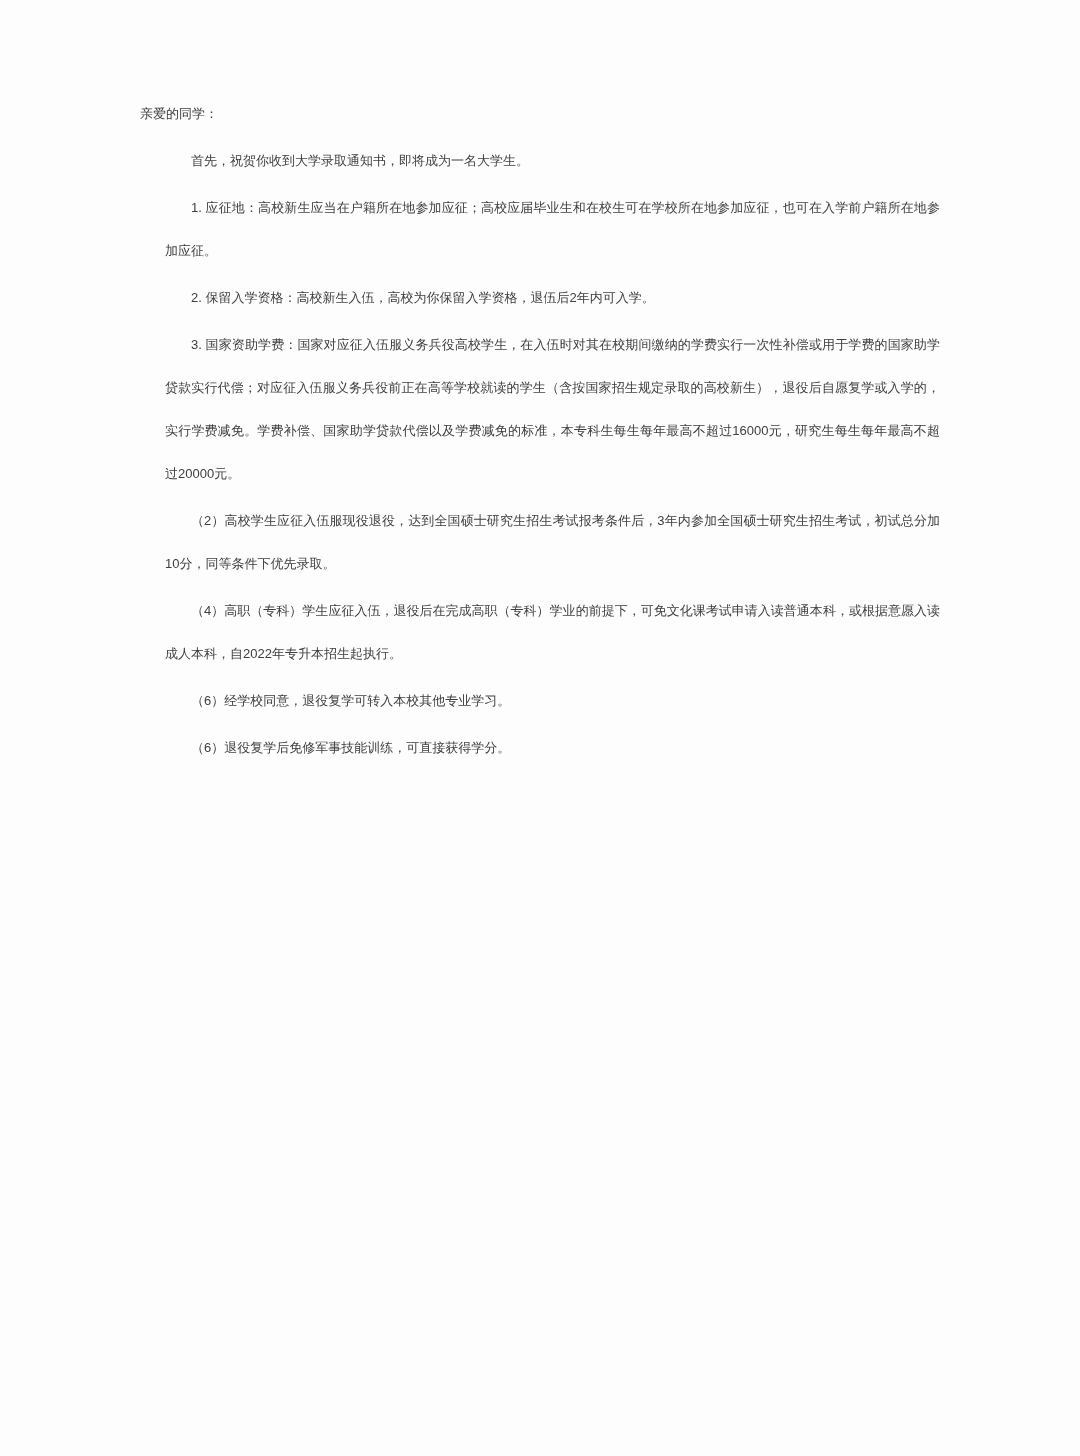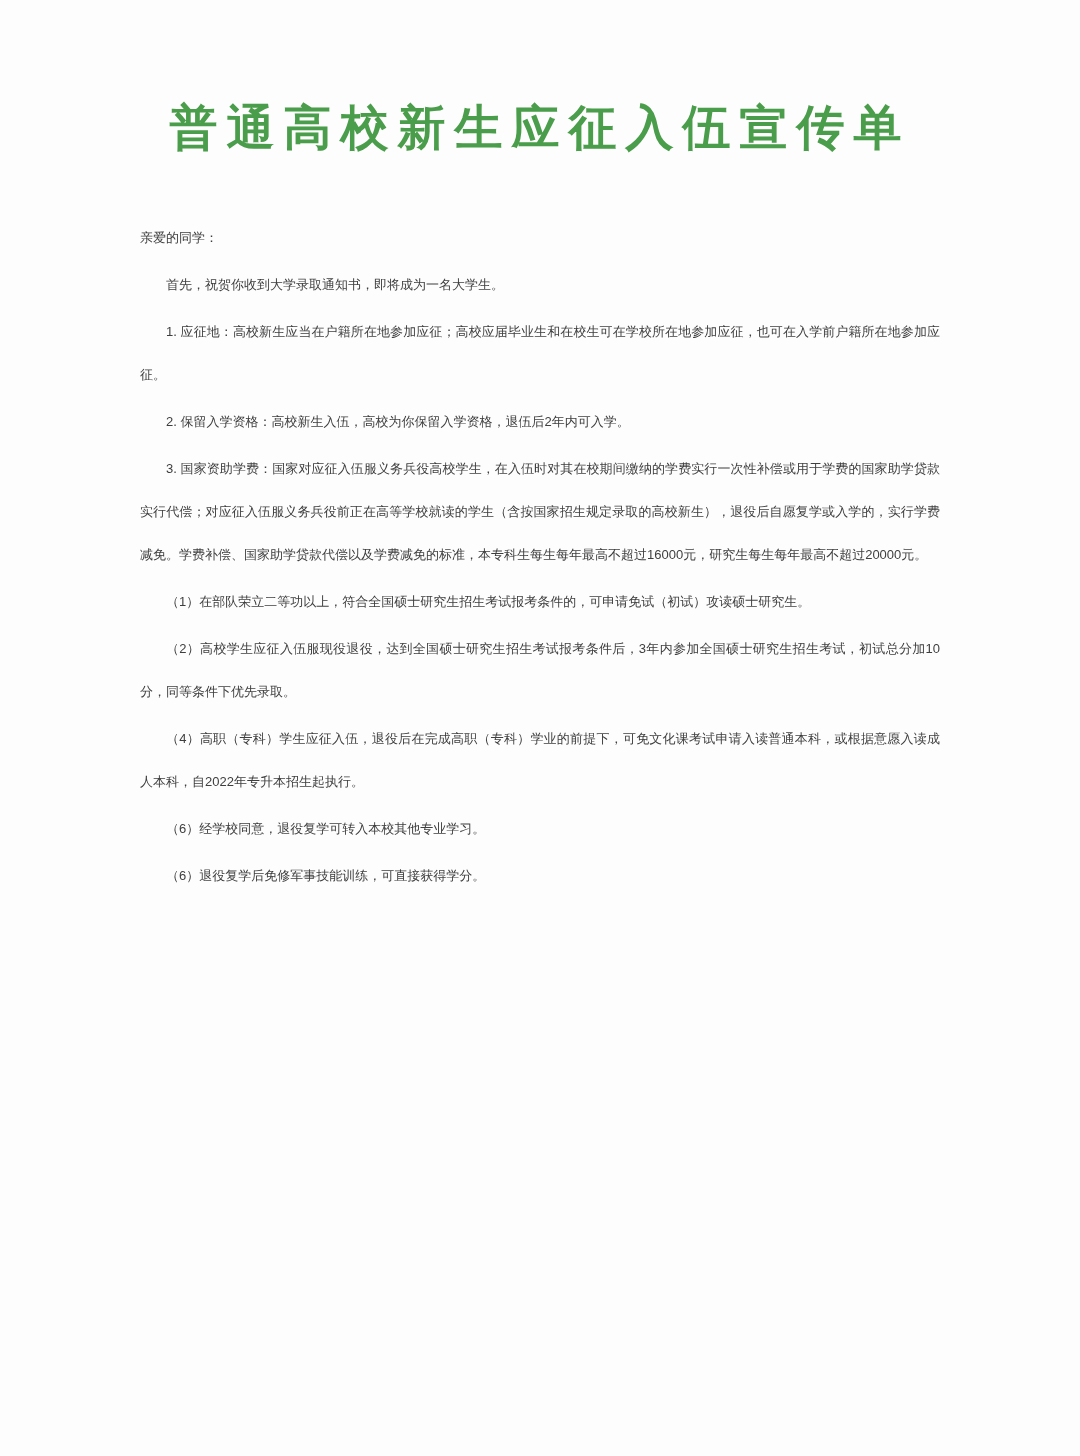--- a/index.html
+++ b/index.html
@@ -33,42 +33,41 @@
     font-size: 13px;
     line-height: 43px;
     color: #3e3e3e;
     text-align: justify;
   }
   .doc-body p {
     margin: 0 0 4px 0;
   }
   .doc-body p.indent {
     text-indent: 2em;
+    margin-left: 25px;
   }
 </style>
 </head>
 <body>
 
 <div class="page">
-  <h1 class="doc-title">普通高校新生应征入伍宣传单</h1>
 
   <div class="doc-body">
     <p>亲爱的同学：</p>
 
     <p class="indent">首先，祝贺你收到大学录取通知书，即将成为一名大学生。</p>
 
 
     <p class="indent">1. 应征地：高校新生应当在户籍所在地参加应征；高校应届毕业生和在校生可在学校所在地参加应征，也可在入学前户籍所在地参加应征。</p>
 
     <p class="indent">2. 保留入学资格：高校新生入伍，高校为你保留入学资格，退伍后2年内可入学。</p>
 
     <p class="indent">3. 国家资助学费：国家对应征入伍服义务兵役高校学生，在入伍时对其在校期间缴纳的学费实行一次性补偿或用于学费的国家助学贷款实行代偿；对应征入伍服义务兵役前正在高等学校就读的学生（含按国家招生规定录取的高校新生），退役后自愿复学或入学的，实行学费减免。学费补偿、国家助学贷款代偿以及学费减免的标准，本专科生每生每年最高不超过16000元，研究生每生每年最高不超过20000元。</p>
 
 
-    <p class="indent">（1）在部队荣立二等功以上，符合全国硕士研究生招生考试报考条件的，可申请免试（初试）攻读硕士研究生。</p>
 
     <p class="indent">（2）高校学生应征入伍服现役退役，达到全国硕士研究生招生考试报考条件后，3年内参加全国硕士研究生招生考试，初试总分加10分，同等条件下优先录取。</p>
 
 
     <p class="indent">（4）高职（专科）学生应征入伍，退役后在完成高职（专科）学业的前提下，可免文化课考试申请入读普通本科，或根据意愿入读成人本科，自2022年专升本招生起执行。</p>
 
     <p class="indent">（6）经学校同意，退役复学可转入本校其他专业学习。</p>
 
     <p class="indent">（6）退役复学后免修军事技能训练，可直接获得学分。</p>
   </div>

